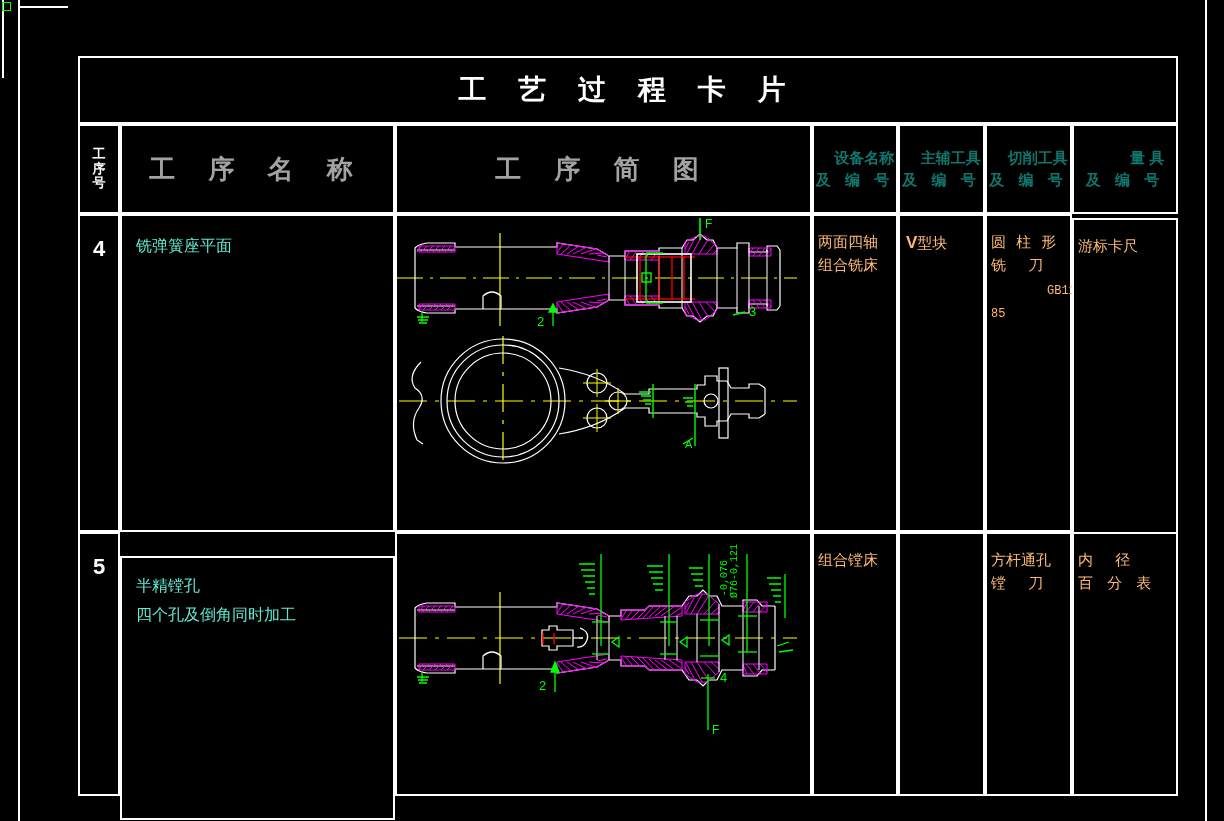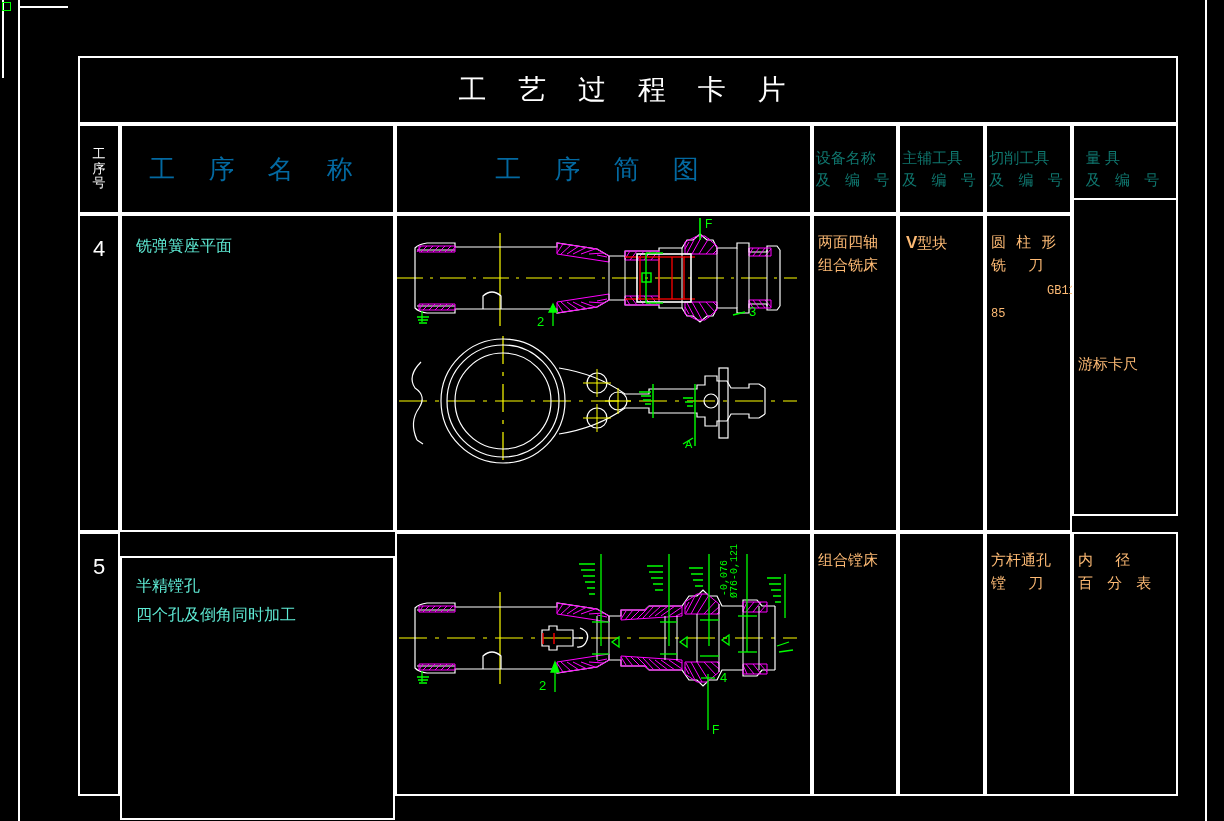--- a/index.html
+++ b/index.html
@@ -10,25 +10,25 @@
 
   
   .frame-v{position:absolute;background:#fff;width:2px;}
   .frame-h{position:absolute;background:#fff;height:2px;}
 
   .green-mark{position:absolute;border:1px solid #00ff00;width:7px;height:7px;}
 
   
   #table{position:absolute;left:78px;top:56px;width:1100px;height:740px;}
   .cell{position:absolute;border:2px solid #ffffff;box-sizing:border-box;background:#000;}
-  .ct{display:flex;align-items:center;justify-content:center;text-align:left;}
+  .ct{display:flex;align-items:center;justify-content:center;text-align:right;font-weight:bold;}
   .ctl{display:flex;align-items:flex-start;justify-content:flex-start;}
 
   .title-txt{font-size:28px;letter-spacing:12px;color:#fff;}
-  .hdr-big{font-size:26px;letter-spacing:13px;color:#0369a1;}
+  .hdr-big{font-size:26px;letter-spacing:13px;color:#a3a3a3;}
   .hdr-vert{font-size:13px;line-height:1.15;color:#fff;}
   .hdr-sm{font-size:15px;color:#0f766e;line-height:1.5;}
   .hdr-sm .sp{letter-spacing:5px;}
   .opno{font-size:22px;color:#fff;}
   .opname{font-size:16px;color:#5eead4;line-height:1.8;}
   .val{font-size:15px;color:#fdba74;line-height:1.55;}
   .val .sp{letter-spacing:5px;}
   .val .sp2{letter-spacing:9px;margin-top:32px;}
   .val .wide{letter-spacing:3px;}
   .gbcode{font-size:12px;font-family:"Liberation Mono","DejaVu Sans Mono",monospace;
@@ -278,21 +278,21 @@
     </div>
 
     <div class="cell ctl" style="left:907px;top:158px;width:87px;height:318px;padding:14px 0 0 4px;">
       <span class="val">
         <span class="wide">圆 柱 形</span><br>
         <span class="sp2">铣      刀</span><br>
         <span class="gbcode">GB1115-85</span>
       </span>
     </div>
 
-    <div class="cell ctl" style="left:994px;top:142px;width:106px;height:318px;padding:14px 0 0 4px;align-items:center;">
+    <div class="cell ctl" style="left:994px;top:162px;width:106px;height:318px;padding:14px 0 0 4px;">
       <span class="val">
         <span>游标卡尺</span>
       </span>
     </div>
 
     <div class="cell ct" style="left:0;top:476px;width:42px;height:264px;align-items:flex-start;padding-top:20px;">
       <span class="opno">5</span>
     </div>
 
     <div class="cell ctl" style="left:42px;top:500px;width:275px;height:264px;padding:14px 0 0 14px;">

